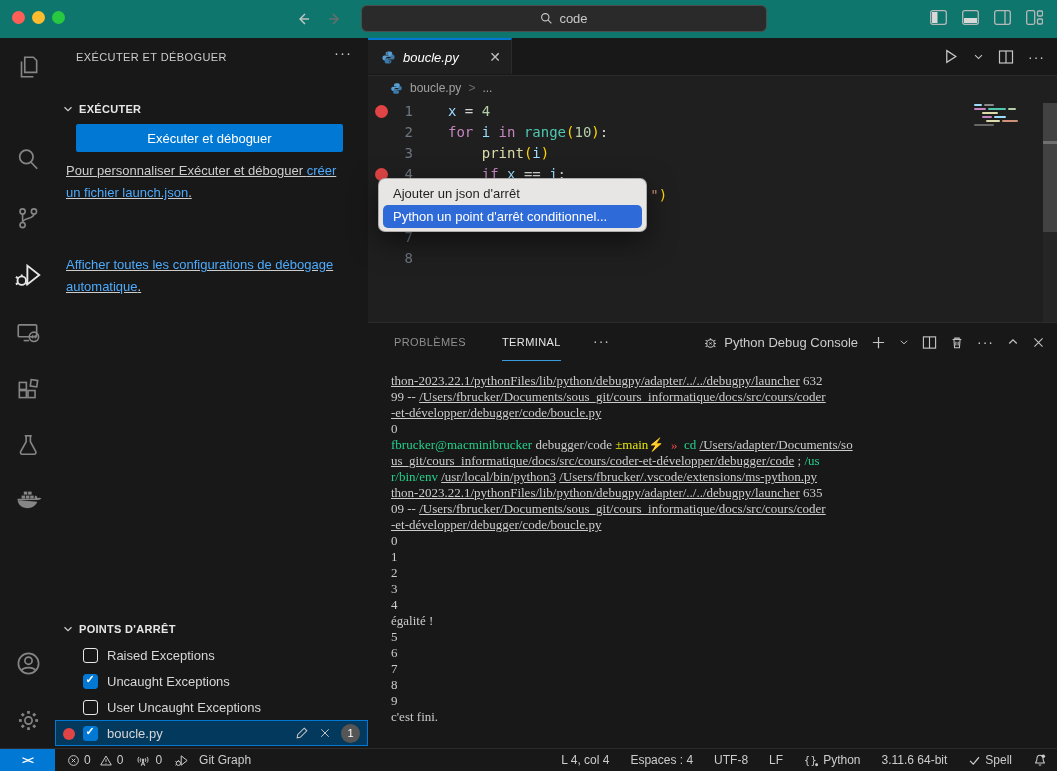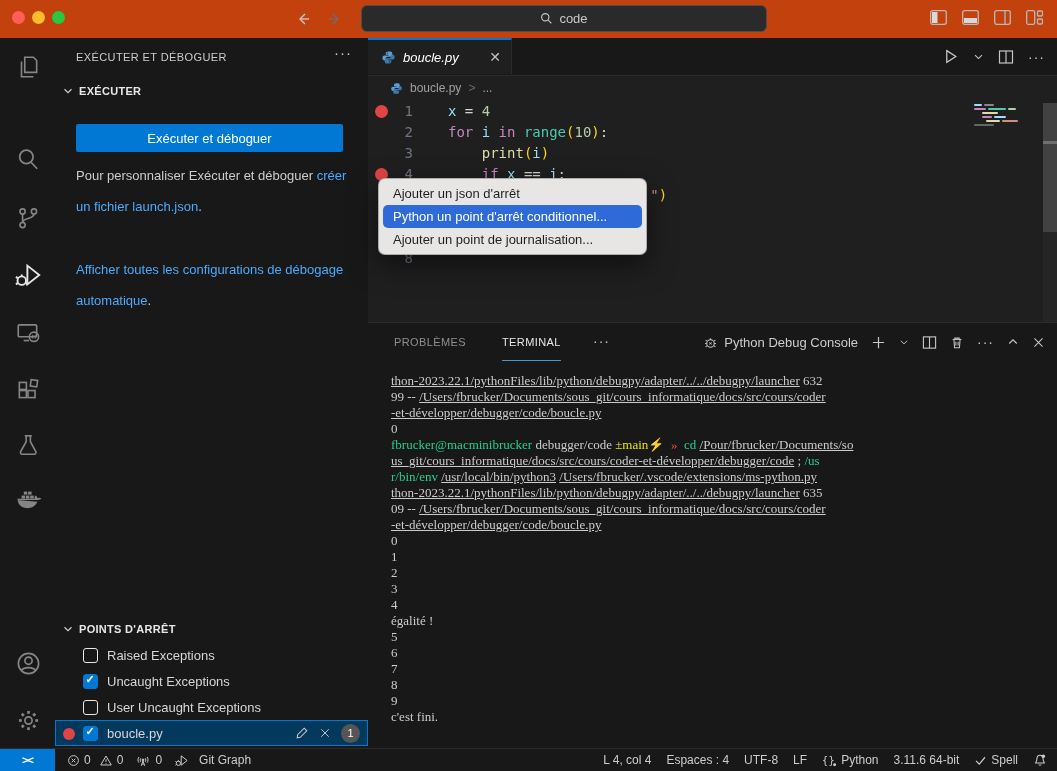--- a/index.html
+++ b/index.html
@@ -1,40 +1,40 @@
 <!DOCTYPE html>
 <html><head>
 <meta charset="utf-8">
 <style>
   html,body{margin:0;padding:0;background:#000;}
   body{font-family:"Liberation Sans", sans-serif;-webkit-font-smoothing:antialiased;}
   #app{position:relative;width:1057px;height:771px;background:#181818;overflow:hidden;color:#cccccc;}
   svg{display:block;}
 
   
-  .titlebar{position:absolute;left:0;top:0;width:1057px;height:38px;background:#c2410c;border-bottom:1px solid #2b2b2b;}
+  .titlebar{position:absolute;left:0;top:0;width:1057px;height:38px;background:#0f766e;border-bottom:1px solid #2b2b2b;}
   .tl{position:absolute;top:11px;width:13px;height:13px;border-radius:50%;}
   .tl.red{left:12px;background:#ff5f57;}
   .tl.yellow{left:32px;background:#febc2e;}
   .tl.green{left:52px;background:#28c840;}
   .nav{position:absolute;top:8px;width:22px;height:22px;display:flex;align-items:center;justify-content:center;}
   .searchbox{position:absolute;left:361px;top:5px;width:404px;height:25px;background:#2a2a2a;border:1px solid #4d4d4d;border-radius:6px;display:flex;align-items:center;justify-content:center;gap:6px;color:#c8c8c8;font-size:13px;}
   .winicons{position:absolute;right:14px;top:10px;display:flex;gap:15px;}
 
   
   .activitybar{position:absolute;left:0;top:38px;width:55px;height:710px;background:#181818;border-right:1px solid #2b2b2b;}
   .ab-icon{position:absolute;left:13px;width:30px;height:30px;display:flex;align-items:center;justify-content:center;}
 
   
   .sidebar{position:absolute;left:55px;top:38px;width:313px;height:710px;background:#181818;border-right:1px solid #2b2b2b;font-size:13px;}
   .sb-title{position:absolute;left:21px;top:13px;font-size:11px;letter-spacing:.4px;color:#cccccc;}
   .sb-more{position:absolute;right:16px;top:6px;color:#cccccc;font-size:15px;letter-spacing:1px;cursor:default;}
   .sect-head{position:absolute;left:6px;display:flex;align-items:center;gap:4px;font-size:11px;font-weight:bold;color:#e7e7e7;letter-spacing:.3px;}
   .run-btn{position:absolute;left:21px;top:86px;width:267px;height:28px;background:#0078d4;color:#fff;border:none;border-radius:2px;font-size:13px;font-family:"Liberation Sans",sans-serif;}
-  .help{position:absolute;left:21px;width:272px;line-height:31px;color:#cccccc;}
+  .help{position:absolute;left:11px;width:272px;line-height:22px;color:#cccccc;text-decoration:underline;}
   .help a{color:#4daafc;text-decoration:none;}
   .bp-rows{position:absolute;left:0;top:604px;width:313px;}
   .bp-row{position:relative;height:26px;display:flex;align-items:center;padding-left:28px;box-sizing:border-box;color:#d6d6d6;}
   .bp-row.selected{background:#04395e;border:1px solid #0078d4;padding-left:27px;}
   .bp-dot-list{position:absolute;left:7px;top:7px;width:12px;height:12px;border-radius:50%;background:#e04444;}
   .cb{width:15px;height:15px;border:1.5px solid #e8e8e8;border-radius:3px;margin-right:9px;box-sizing:border-box;flex:none;}
   .cb.checked{background:#0078d4;border-color:#0078d4;position:relative;}
   .cb.checked:after{content:"✓";position:absolute;left:1.5px;top:-1.5px;color:#fff;font-size:11px;font-weight:bold;}
   .bp-actions{position:absolute;right:7px;top:0;height:100%;display:flex;align-items:center;gap:10px;}
   .badge{width:19px;height:19px;border-radius:50%;background:#555555;color:#fff;font-size:11px;display:flex;align-items:center;justify-content:center;}
@@ -79,21 +79,21 @@
   .t-g{color:#23d18b}
   .t-y{color:#e5e510}
   .t-r{color:#f14c4c}
   .t-l{color:#cccccc;text-decoration:underline;}
   .t-cursor{display:inline-block;width:8px;height:14px;border:1px solid #cccccc;vertical-align:-2px;}
 
   
   .statusbar{position:absolute;left:0;top:748px;width:1057px;height:23px;background:#181818;border-top:1px solid #2b2b2b;box-sizing:border-box;font-size:12px;color:#cccccc;display:flex;align-items:center;}
   .remote{width:55px;height:100%;background:#0078d4;color:#fff;display:flex;align-items:center;justify-content:center;font-weight:bold;font-size:11px;letter-spacing:-1px;flex:none;}
   .sb-left{display:flex;align-items:center;gap:12px;margin-left:12px;}
-  .sb-right{margin-left:auto;display:flex;align-items:center;gap:15px;margin-right:10px;}
+  .sb-right{margin-left:auto;display:flex;align-items:center;gap:21px;margin-right:10px;}
   .sitem{display:flex;align-items:center;gap:4px;white-space:nowrap;}
 </style>
 </head>
 <body>
 
 <div id="app">
 
   <div class="titlebar">
     <span class="tl red"></span>
     <span class="tl yellow"></span>
@@ -220,21 +220,21 @@
             <path d="M7.8 16.2 L6 18"></path>
           </g>
         </svg>
     </span>
   </div>
 
   <div class="sidebar">
     <div class="sb-title">EXÉCUTER ET DÉBOGUER</div>
     <div class="sb-more">···</div>
 
-    <div class="sect-head" style="top:46px">
+    <div class="sect-head" style="top:64px">
       <svg width="14" height="14" viewBox="0 0 16 16">
           <path d="M4 6 L8 10 L12 6" stroke="#cccccc" stroke-width="1.4" fill="none"></path>
         </svg>
       <span>EXÉCUTER</span>
     </div>
 
     <button class="run-btn">Exécuter et déboguer</button>
 
     <div class="help" style="top:122px">
       <span>Pour personnaliser Exécuter et déboguer </span><a href="#">créer un fichier launch.json</a><span>.</span>
@@ -353,21 +353,20 @@
     </div>
     <div class="ed-scroll" style="top:65px">
       <div class="ed-thumb"></div>
       <div class="ed-mark"></div>
     </div>
   </div>
 
   <div class="ctxmenu" id="ctx-menu">
       <div class="item">Ajouter un json d'arrêt</div>
       <div class="item active">Python un point d'arrêt conditionnel...</div>
-      <div class="item">Ajouter un point de journalisation...</div>
     </div>
 
   <div class="panel">
     <div class="p-head">
       <span class="ptab" style="left:26px">PROBLÈMES</span>
       <span class="ptab active" style="left:134px">TERMINAL</span>
       <span class="p-more">···</span>
       <div class="p-right">
         <span class="console-label">
           <svg width="15" height="15" viewBox="0 0 16 16" fill="none" stroke="#c5c5c5" stroke-width="1.1">
@@ -400,21 +399,21 @@
         <svg width="13" height="13" viewBox="0 0 16 16">
             <path d="M3 3 L13 13 M13 3 L3 13" stroke="#c5c5c5" stroke-width="1.3"></path>
           </svg>
       </div>
     </div>
     <div class="term" id="term-lines">
         <div class="tline"><span class="t-l">thon-2023.22.1/pythonFiles/lib/python/debugpy/adapter/../../debugpy/launcher</span><span class="t-w"> 632</span></div>
         <div class="tline"><span class="t-w">99 -- </span><span class="t-l">/Users/fbrucker/Documents/sous_git/cours_informatique/docs/src/cours/coder</span></div>
         <div class="tline"><span class="t-l">-et-développer/debugger/code/boucle.py</span></div>
         <div class="tline"><span class="t-w">0</span></div>
-        <div class="tline"><span class="t-g">fbrucker@macminibrucker</span><span class="t-w"> debugger/code </span><span class="t-y">±main⚡</span><span class="t-w">  </span><span class="t-r">»</span><span class="t-w">  </span><span class="t-g">cd</span><span class="t-w"> </span><span class="t-l">/Pour/fbrucker/Documents/so</span></div>
+        <div class="tline"><span class="t-g">fbrucker@macminibrucker</span><span class="t-w"> debugger/code </span><span class="t-y">±main⚡</span><span class="t-w">  </span><span class="t-r">»</span><span class="t-w">  </span><span class="t-g">cd</span><span class="t-w"> </span><span class="t-l">/Users/adapter/Documents/so</span></div>
         <div class="tline"><span class="t-l">us_git/cours_informatique/docs/src/cours/coder-et-développer/debugger/code</span><span class="t-w"> ; </span><span class="t-g">/us</span></div>
         <div class="tline"><span class="t-g">r/bin/env</span><span class="t-w"> </span><span class="t-l">/usr/local/bin/python3</span><span class="t-w"> </span><span class="t-l">/Users/fbrucker/.vscode/extensions/ms-python.py</span></div>
         <div class="tline"><span class="t-l">thon-2023.22.1/pythonFiles/lib/python/debugpy/adapter/../../debugpy/launcher</span><span class="t-w"> 635</span></div>
         <div class="tline"><span class="t-w">09 -- </span><span class="t-l">/Users/fbrucker/Documents/sous_git/cours_informatique/docs/src/cours/coder</span></div>
         <div class="tline"><span class="t-l">-et-développer/debugger/code/boucle.py</span></div>
         <div class="tline"><span class="t-w">0</span></div>
         <div class="tline"><span class="t-w">1</span></div>
         <div class="tline"><span class="t-w">2</span></div>
         <div class="tline"><span class="t-w">3</span></div>
         <div class="tline"><span class="t-w">4</span></div>

